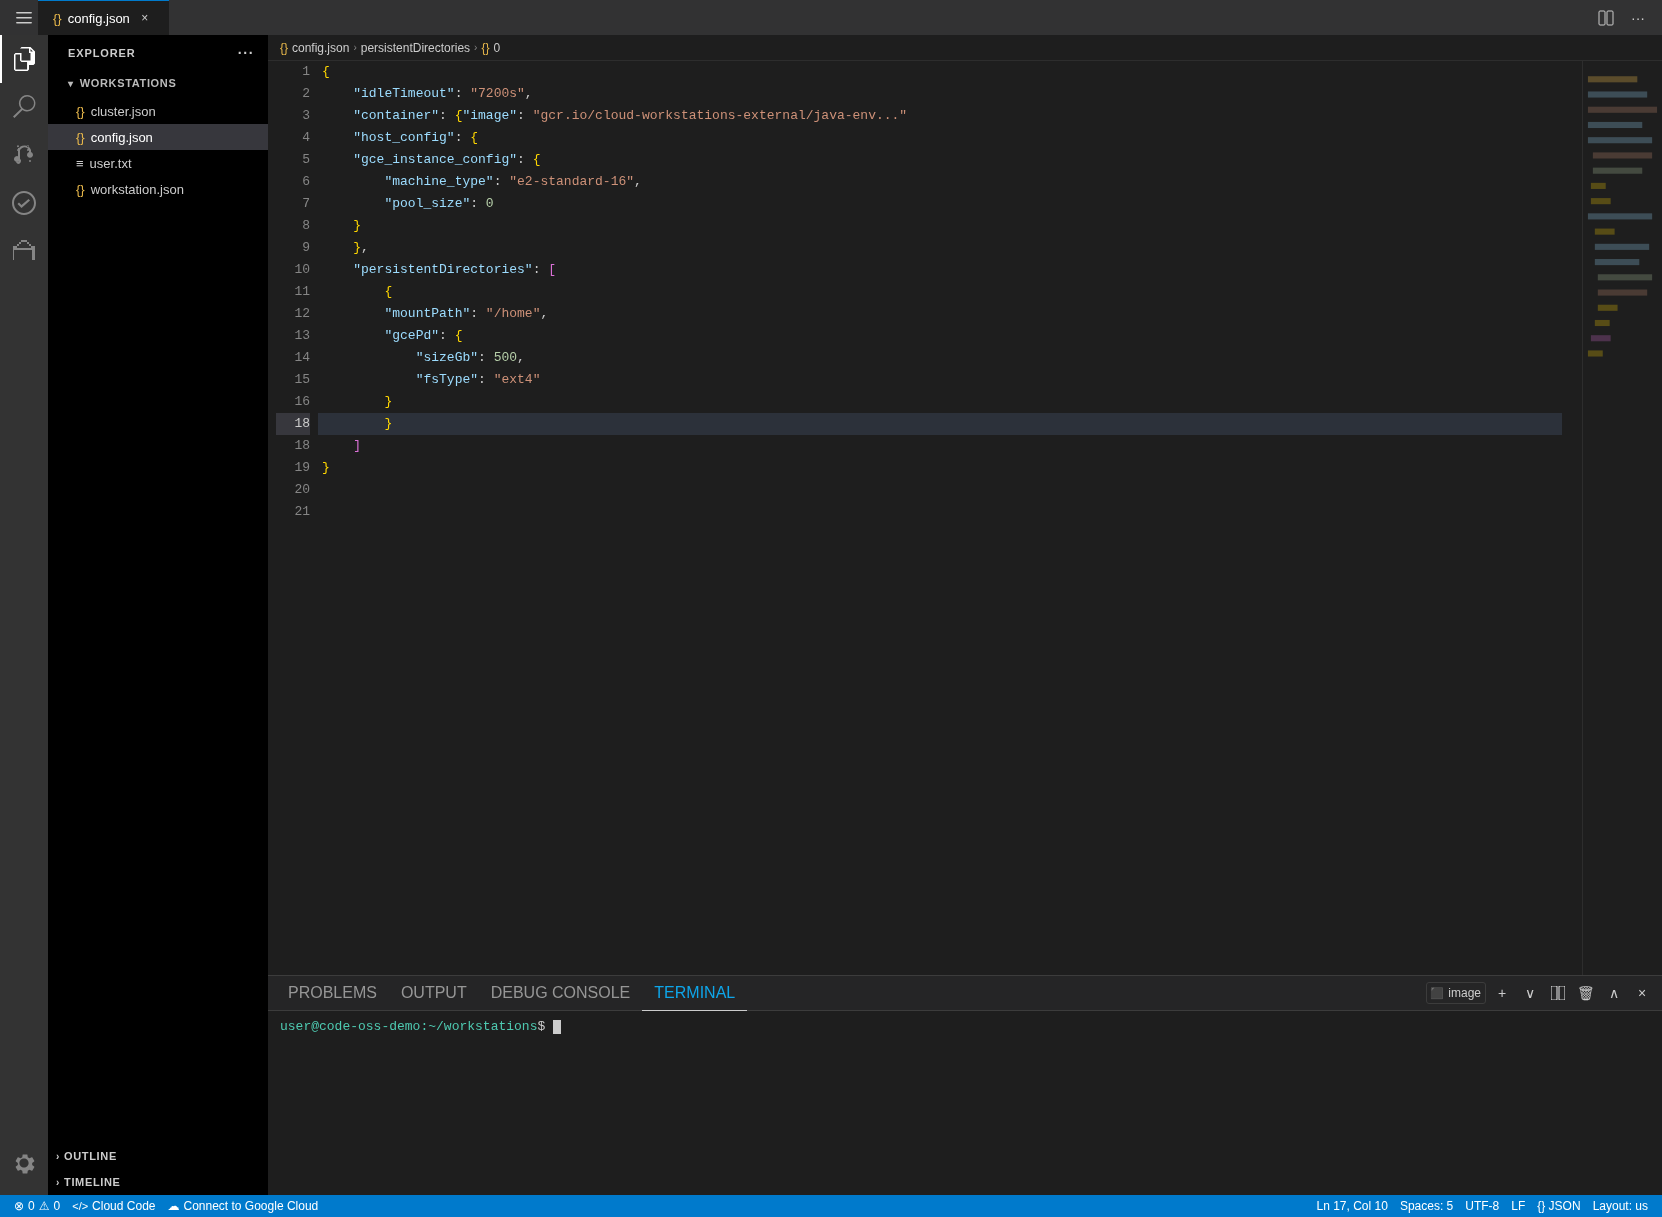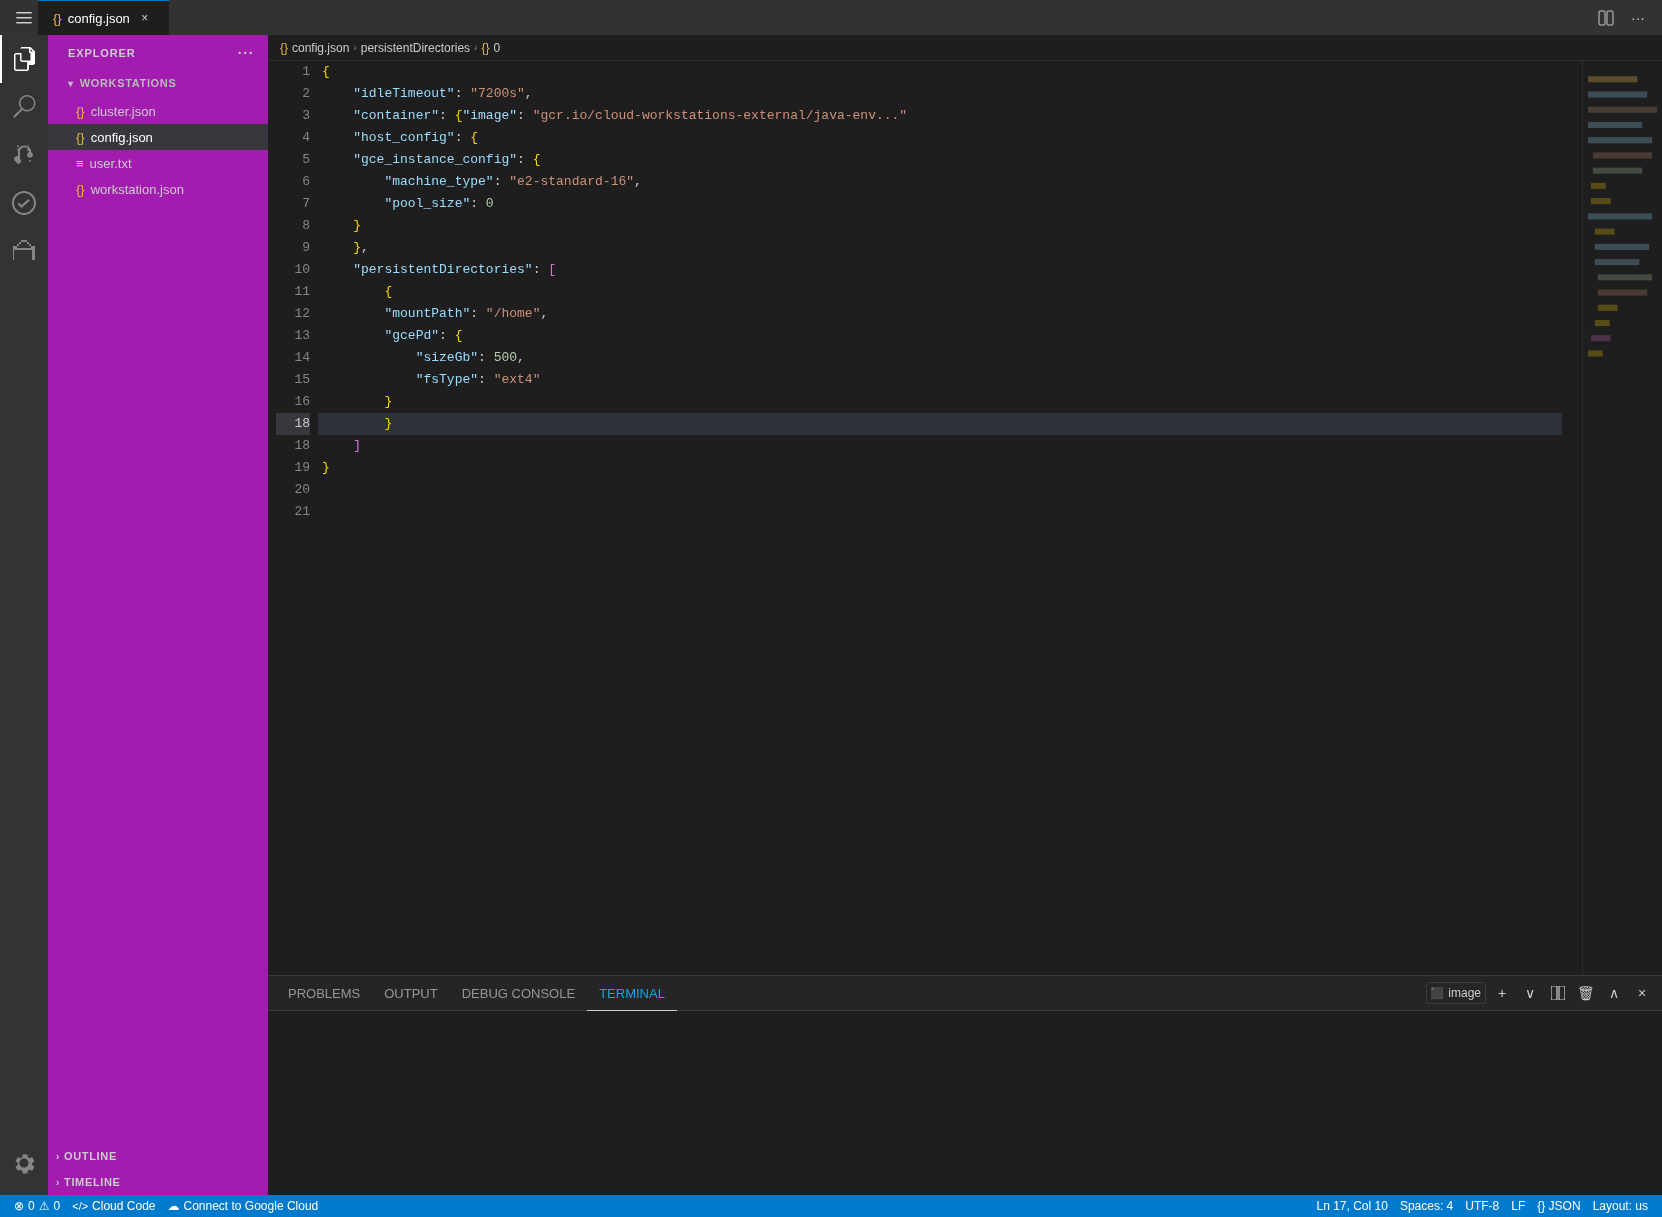--- a/index.html
+++ b/index.html
@@ -116,21 +116,21 @@
       margin-top: auto;
       display: flex;
       flex-direction: column;
       align-items: center;
       padding-bottom: 8px;
     }
 
     
     .sidebar {
       width: 220px;
-      background: #a21caf;
+      background: #000000;
       display: flex;
       flex-direction: column;
       flex-shrink: 0;
       overflow: hidden;
     }
     .sidebar-header {
       display: flex;
       align-items: center;
       justify-content: space-between;
       padding: 8px 12px 8px 20px;
@@ -294,21 +294,21 @@
       border-bottom: 1px solid #3c3c3c;
       padding: 0 8px;
       gap: 0;
     }
     .panel-tab {
       padding: 0 12px;
       height: 100%;
       display: flex;
       align-items: center;
       cursor: pointer;
-      font-size: 13px;
+      font-size: 16px;
       color: #969696;
       border-bottom: 1px solid transparent;
       margin-bottom: -1px;
     }
     .panel-tab.active {
       color: #0ea5e9;
       border-bottom: 1px solid #cccccc;
     }
     .panel-actions {
       margin-left: auto;
@@ -614,20 +614,25 @@
               <svg width="14" height="14" viewBox="0 0 14 14" fill="currentColor">
                 <rect x="0" y="0" width="6" height="14" rx="1" fill="none" stroke="currentColor" stroke-width="1.2"></rect>
                 <rect x="8" y="0" width="6" height="14" rx="1" fill="none" stroke="currentColor" stroke-width="1.2"></rect>
               </svg>
             </div>
             <div class="panel-action-btn">🗑</div>
             <div class="panel-action-btn">∧</div>
             <div class="panel-action-btn">×</div>
           </div>
         </div>
+        <div class="terminal-content">
+          <div class="terminal-prompt">
+            <span class="prompt-user">user@code-oss-demo:~/workstations</span><span class="prompt-symbol">$ </span><span class="terminal-cursor"></span>
+          </div>
+        </div>
       </div>
     </div>
   </div>
 </div>
 
 <div class="status-bar">
   <div class="status-item">
     <span>⊗</span>
     <span>0</span>
     <span>⚠</span>
@@ -639,21 +644,21 @@
   </div>
   <div class="status-item">
     <span>☁</span>
     <span>Connect to Google Cloud</span>
   </div>
   <div class="status-right">
     <div class="status-item">
       <span>Ln 17, Col 10</span>
     </div>
     <div class="status-item">
-      <span>Spaces: 4</span>
+      <span>Spaces: 5</span>
     </div>
     <div class="status-item">
       <span>UTF-8</span>
     </div>
     <div class="status-item">
       <span>LF</span>
     </div>
     <div class="status-item">
       <span>{} JSON</span>
     </div>

